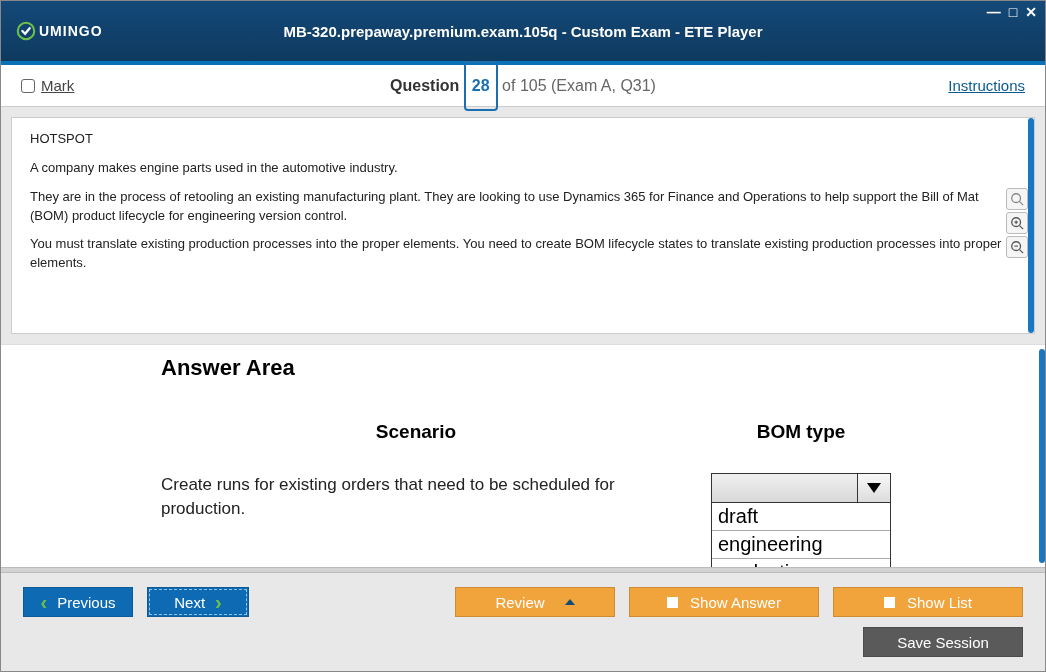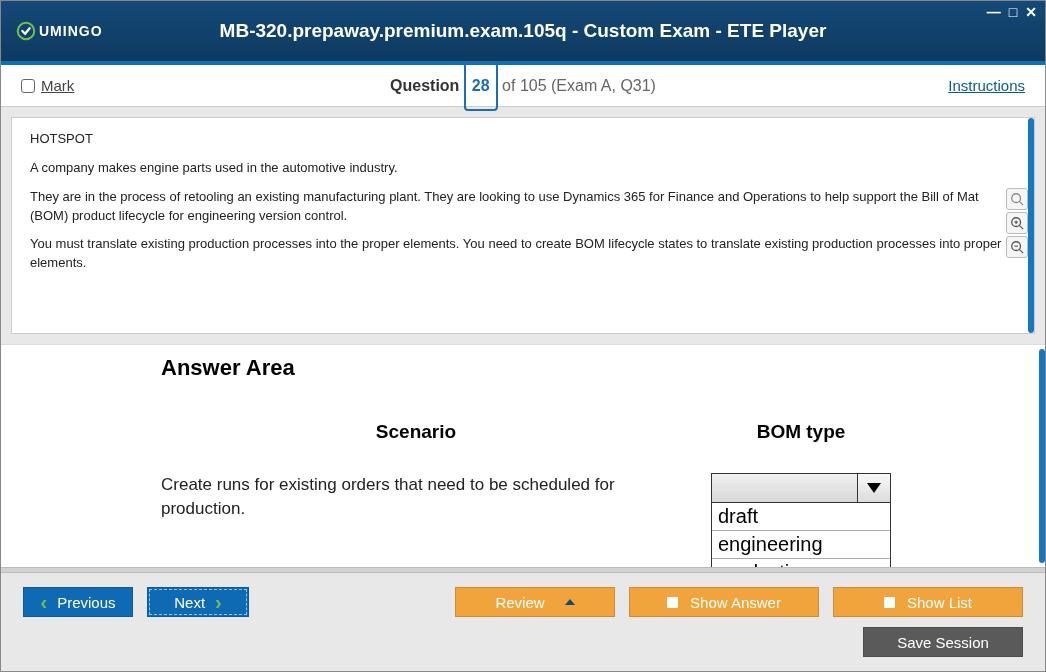--- a/index.html
+++ b/index.html
@@ -27,21 +27,21 @@
       font-weight: bold;
       font-size: 14px;
       letter-spacing: 1px;
     }
     .titlebar .logo svg { margin-right: 2px; }
     .titlebar .title {
       position: absolute;
       left: 0; right: 0;
       text-align: center;
       font-weight: bold;
-      font-size: 19px;
+      font-size: 15px;
       pointer-events: none;
     }
     .window-controls {
       position: absolute;
       top: 4px;
       right: 8px;
       display: flex;
       gap: 8px;
     }
     .window-controls span {

